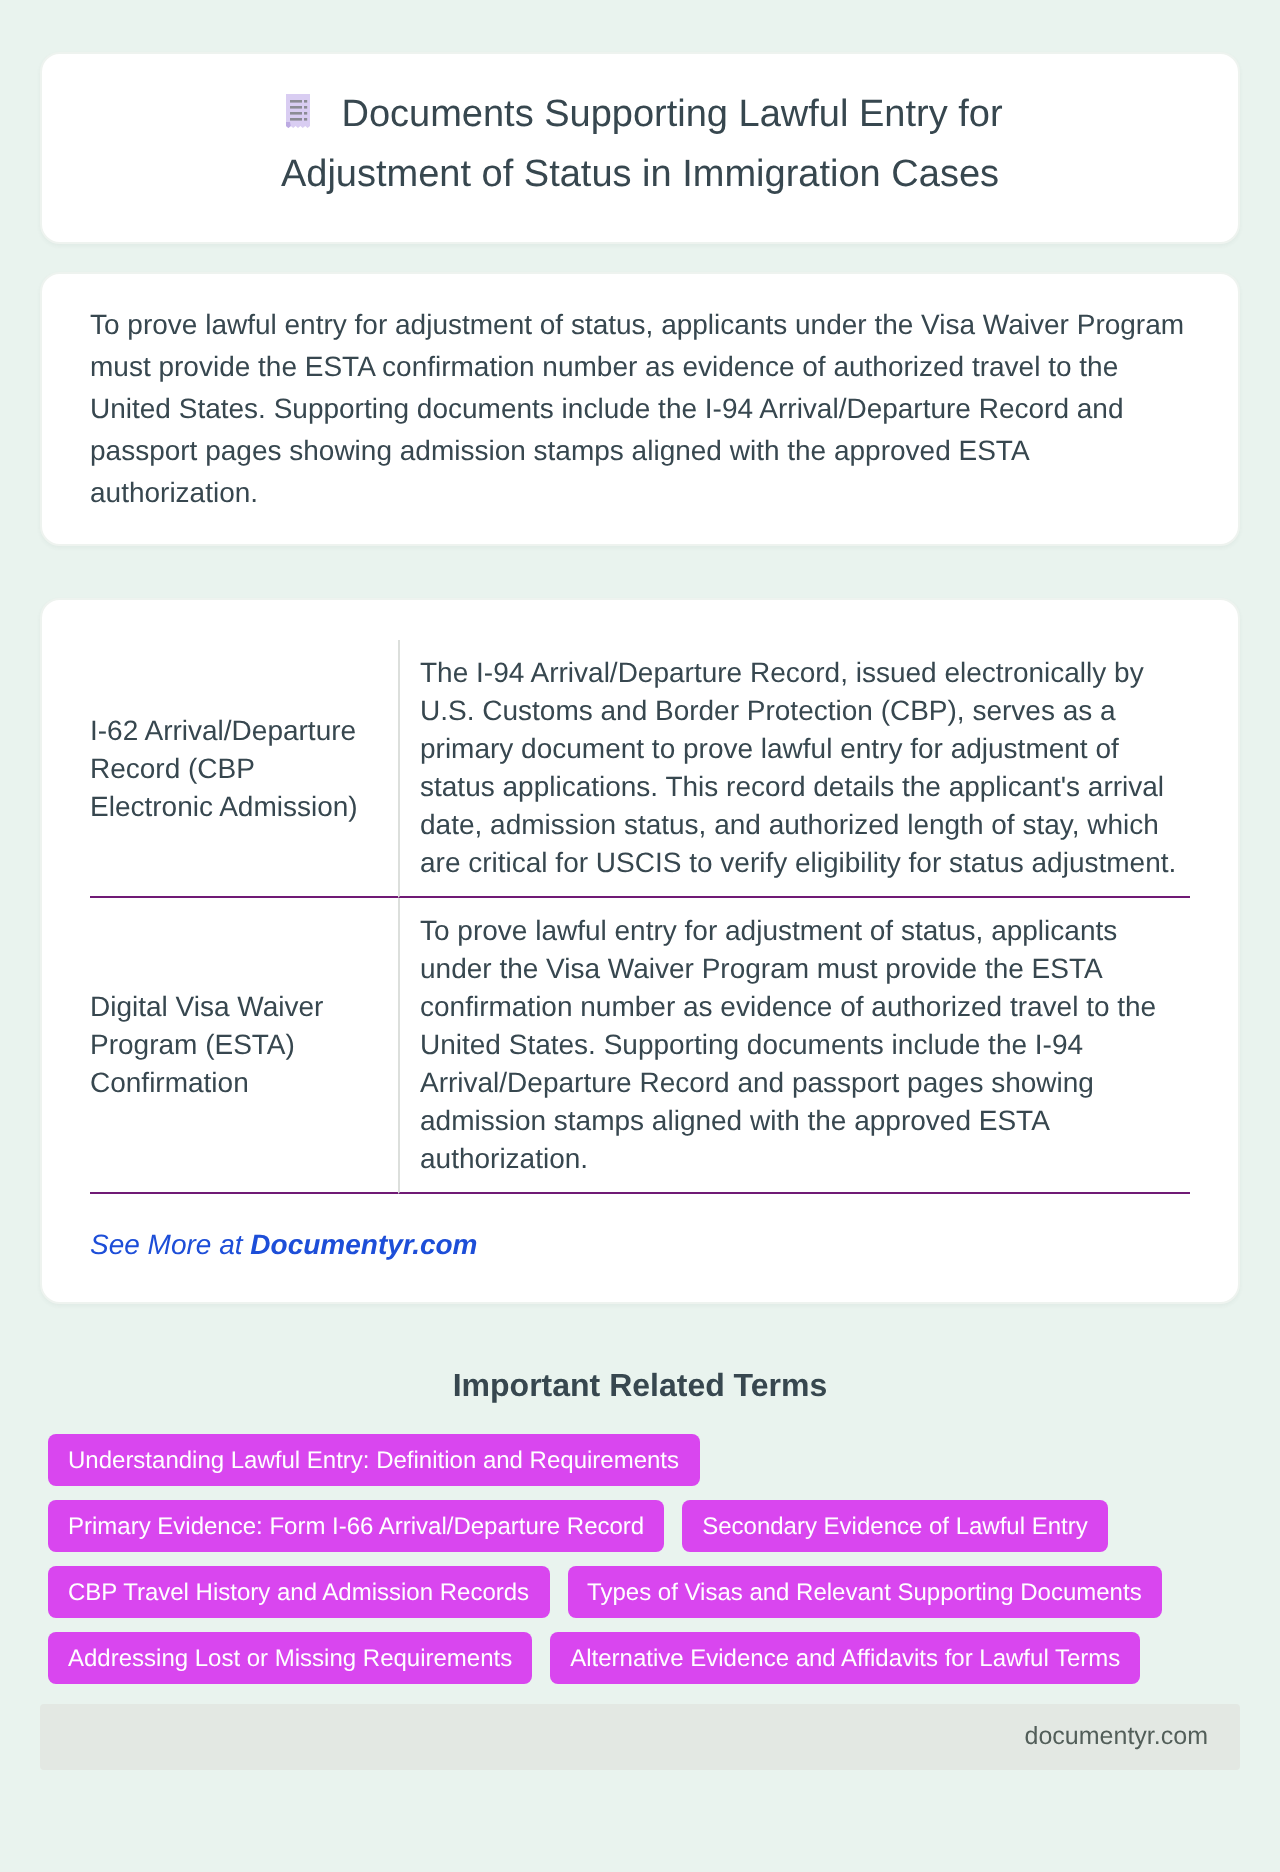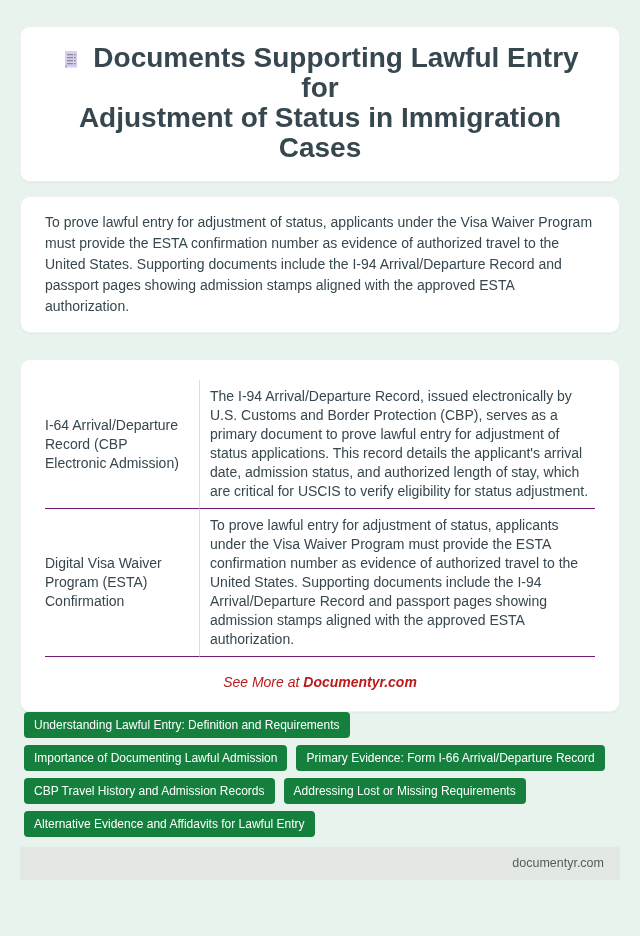--- a/index.html
+++ b/index.html
@@ -25,23 +25,23 @@
     box-sizing: border-box;
   }
   
   .header-card {
     padding: 16px 36px 18px 36px;
     text-align: center;
     margin-bottom: 14px;
   }
   .page-title {
     margin: 0;
-    font-size: 28px;
+    font-size: 19px;
     line-height: 30px;
-    font-weight: 700;
+    font-weight: 400;
     color: #37474f;
   }
   .doc-icon {
     display: inline-block;
     width: 20px;
     height: 20px;
     vertical-align: -3px;
     margin-right: 12px;
   }
   .title-text {
@@ -77,46 +77,45 @@
     width: 138px;
     padding: 6px 16px 6px 0;
     color: #37474f;
   }
   td.row-desc {
     padding: 7px 0 7px 10px;
     border-left: 1px solid #dcdfdc;
     color: #37474f;
   }
   .see-more {
-    text-align: center;
     font-style: italic;
     font-size: 14px;
     margin: 17px 0 7px 0;
-    color: #b91c1c;
+    color: #1d4ed8;
   }
   .see-more .site {
     font-weight: bold;
   }
   
   .related-heading {
     text-align: center;
     font-size: 16px;
     font-weight: 600;
     color: #37474f;
     margin: 33px 0 14px 0;
   }
   .tags {
     display: flex;
     flex-wrap: wrap;
     gap: 7px 9px;
     padding: 0 4px;
   }
   .tag {
     display: inline-block;
-    background: #15803d;
+    background: #d946ef;
     color: #ffffff;
     font-size: 12px;
     line-height: 16px;
     padding: 5px 10px;
     border-radius: 4px;
     cursor: pointer;
     white-space: nowrap;
   }
   
   .footer-bar {
@@ -157,40 +156,42 @@
   </div>
 
   <div class="card intro-card">
     <p class="intro-text">To prove lawful entry for adjustment of status, applicants under the Visa Waiver Program must provide the ESTA confirmation number as evidence of authorized travel to the United States. Supporting documents include the I-94 Arrival/Departure Record and passport pages showing admission stamps aligned with the approved ESTA authorization.</p>
   </div>
 
   <div class="card table-card">
     <table class="doc-table">
       <tbody>
         <tr>
-          <td class="row-label">I-64 Arrival/Departure Record (CBP Electronic Admission)</td>
+          <td class="row-label">I-62 Arrival/Departure Record (CBP Electronic Admission)</td>
           <td class="row-desc">The I-94 Arrival/Departure Record, issued electronically by U.S. Customs and Border Protection (CBP), serves as a primary document to prove lawful entry for adjustment of status applications. This record details the applicant's arrival date, admission status, and authorized length of stay, which are critical for USCIS to verify eligibility for status adjustment.</td>
         </tr>
         <tr>
           <td class="row-label">Digital Visa Waiver Program (ESTA) Confirmation</td>
           <td class="row-desc">To prove lawful entry for adjustment of status, applicants under the Visa Waiver Program must provide the ESTA confirmation number as evidence of authorized travel to the United States. Supporting documents include the I-94 Arrival/Departure Record and passport pages showing admission stamps aligned with the approved ESTA authorization.</td>
         </tr>
       </tbody>
     </table>
     <div class="see-more">
       <span>See More at </span><span class="site">Documentyr.com</span>
     </div>
   </div>
 
+  <h2 class="related-heading">Important Related Terms</h2>
   <div class="tags">
     <span class="tag">Understanding Lawful Entry: Definition and Requirements</span>
-    <span class="tag">Importance of Documenting Lawful Admission</span>
     <span class="tag">Primary Evidence: Form I-66 Arrival/Departure Record</span>
+    <span class="tag">Secondary Evidence of Lawful Entry</span>
     <span class="tag">CBP Travel History and Admission Records</span>
+    <span class="tag">Types of Visas and Relevant Supporting Documents</span>
     <span class="tag">Addressing Lost or Missing Requirements</span>
-    <span class="tag">Alternative Evidence and Affidavits for Lawful Entry</span>
+    <span class="tag">Alternative Evidence and Affidavits for Lawful Terms</span>
   </div>
 
   <div class="footer-bar">
     <span>documentyr.com</span>
   </div>
 
 </div>
 
 </body></html>

